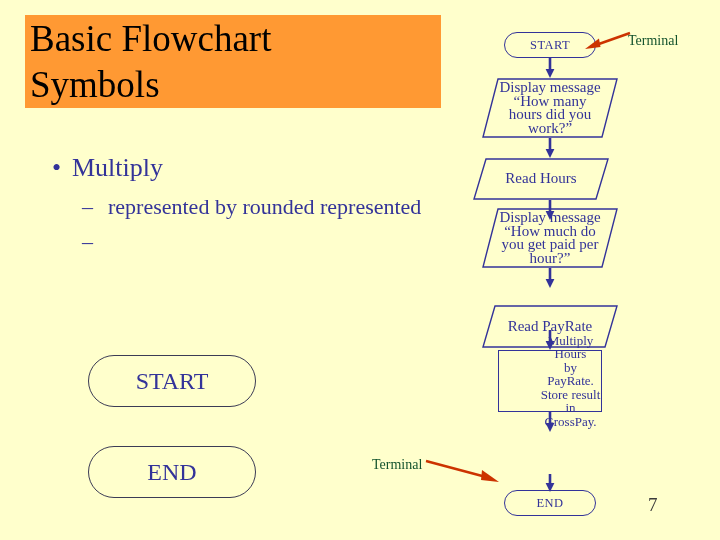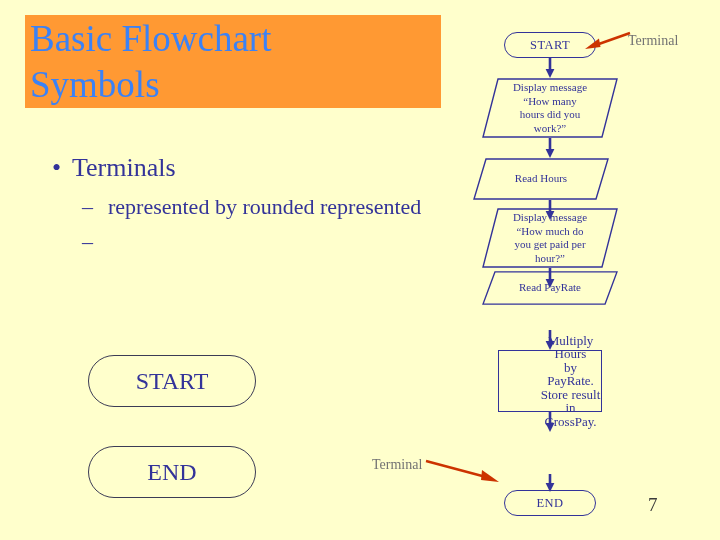--- a/index.html
+++ b/index.html
@@ -28,21 +28,21 @@
     top: 15px;
     width: 416px;
     height: 93px;
     background: #FF9933;
   }
   #title-text {
     position: absolute;
     left: 30px;
     top: 16px;
     width: 420px;
-    color: #3b82f6;
+    color: #000000;
     font-size: 37px;
     line-height: 46px;
     letter-spacing: 0px;
     white-space: pre-line;
   }
 
   
   #bullets {
     position: absolute;
     left: 40px;
@@ -129,21 +129,21 @@
     font-size: 12.5px;
     letter-spacing: 0.4px;
   }
   .fc-process {
     border: 1.2px solid #333399;
     font-size: 13px;
     line-height: 13.5px;
     padding-left: 41px;
   }
   .fc-io {
-    font-size: 11px;
+    font-size: 15px;
     line-height: 13.5px;
   }
   .fc-io .para-svg {
     position: absolute;
     left: 0; top: 0;
     width: 100%; height: 100%;
   }
   .fc-io .para-txt {
     position: relative;
     z-index: 2;
@@ -152,21 +152,21 @@
 
   
   .fc-arrow {
     position: absolute;
     width: 12px;
   }
 
   
   .callout-label {
     position: absolute;
-    color: #737373;
+    color: #14532d;
     font-size: 14px;
     white-space: nowrap;
   }
   #callout-top-label { left: 628px; top: 33px; }
   #callout-bottom-label { left: 372px; top: 457px; }
 
   .callout-arrow {
     position: absolute;
   }
 
@@ -184,21 +184,21 @@
 
 <div id="slide">
 
   <div id="title-band"></div>
   <div id="title-text">Basic Flowchart
 Symbols</div>
 
   <div id="bullets">
     <div class="lvl1">
       <span class="dot">•</span>
-      <span>Terminals</span>
+      <span>Multiply</span>
     </div>
     <div class="lvl2">
       <span class="dash">–</span>
       <span>represented by rounded represented</span>
     </div>
     <div class="lvl2">
       <span class="dash">–</span>
     </div>
   </div>
 
@@ -249,21 +249,21 @@
 “How much do
 you get paid per
 hour?”</span>
     </div>
 
     <svg class="fc-arrow" style="left:74px; top:246px; height:20px;" viewBox="0 0 12 20">
       <line x1="6" y1="0" x2="6" y2="13" stroke="#333399" stroke-width="2.6"></line>
       <polygon points="6,20 1.6,11 10.4,11" fill="#333399"></polygon>
     </svg>
 
-    <div class="fc-shape fc-io" style="left:12px; top:249px; width:136px; height:34px;">
+    <div class="fc-shape fc-io" style="left:12px; top:283px; width:136px; height:43px;">
       <svg class="para-svg" viewBox="0 0 136 42" preserveAspectRatio="none">
         <polygon points="13,1 135,1 123,41 1,41" fill="none" stroke="#333399" stroke-width="1.4"></polygon>
       </svg>
       <span class="para-txt">Read PayRate</span>
     </div>
 
     <svg class="fc-arrow" style="left:74px; top:308px; height:20px;" viewBox="0 0 12 20">
       <line x1="6" y1="0" x2="6" y2="13" stroke="#333399" stroke-width="2.6"></line>
       <polygon points="6,20 1.6,11 10.4,11" fill="#333399"></polygon>
     </svg>

